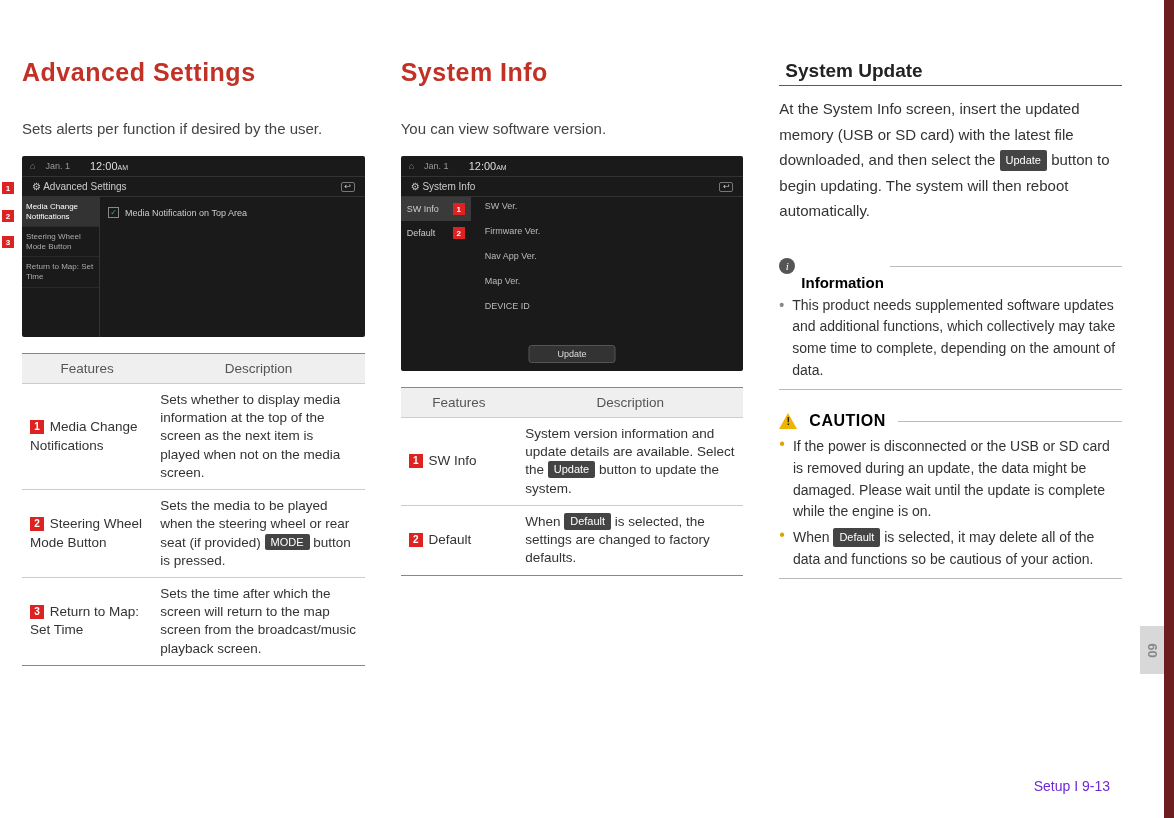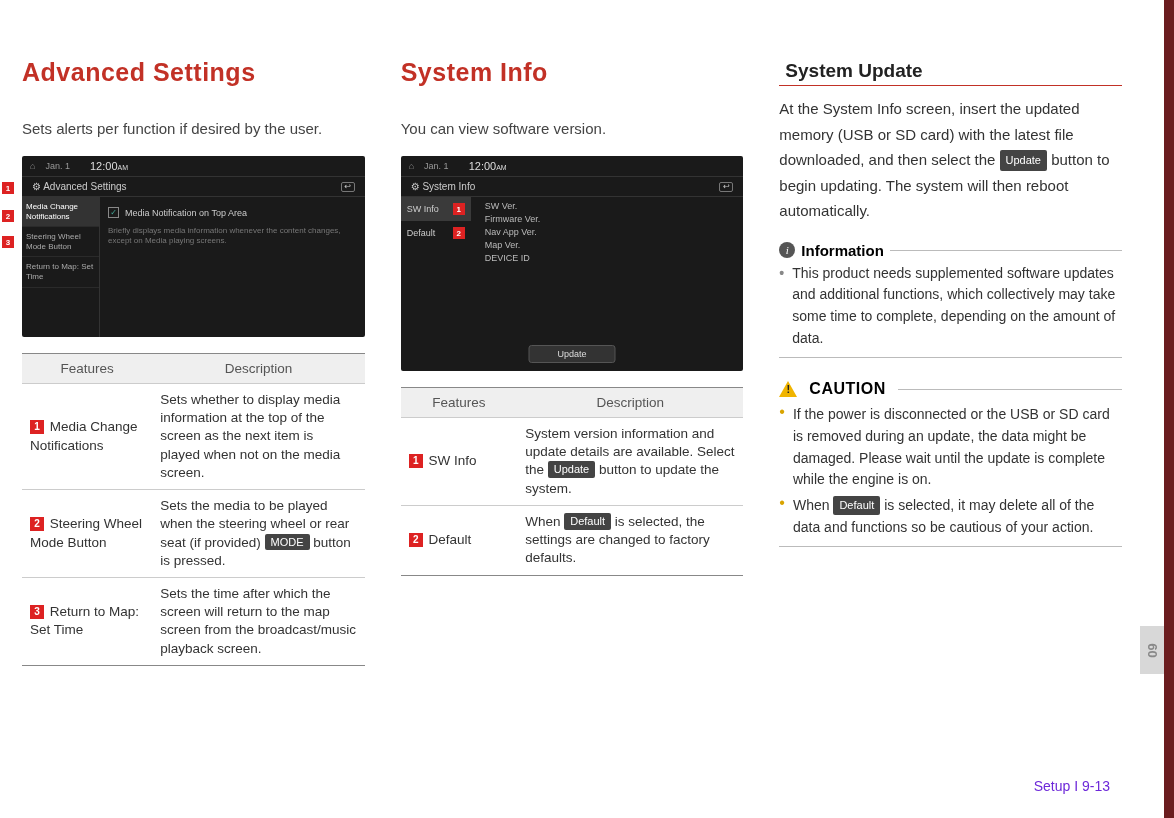--- a/index.html
+++ b/index.html
@@ -181,21 +181,21 @@
     justify-content: center;
     margin-left: 4px;
   }
   .shot-main2 {
     flex: 1;
     padding: 4px 10px 4px 14px;
     font-size: 9px;
     color: #bbb;
     display: flex;
     flex-direction: column;
-    gap: 3px;
+    gap: 15px;
   }
   .shot-update {
     position: absolute;
     bottom: 8px;
     left: 50%;
     transform: translateX(-50%);
     background: #333;
     border: 1px solid #555;
     padding: 3px 28px;
     border-radius: 3px;
@@ -279,20 +279,21 @@
     font-size: 11px;
     font-style: italic;
     font-family: Georgia, serif;
     display: inline-flex;
     align-items: center;
     justify-content: center;
   }
   .info-title {
     font-weight: bold;
     font-size: 15px;
+    margin-top: 32px;
   }
   .info-rule {
     flex: 1;
     height: 1px;
     background: #bbb;
   }
   .bullet-list {
     font-size: 14px;
     color: #333;
     line-height: 1.55;
@@ -388,21 +389,20 @@
         <div class="shot-sidebar">
           <div class="shot-side-item active">Media Change Notifications</div>
           <div class="shot-side-item">Steering Wheel Mode Button</div>
           <div class="shot-side-item">Return to Map: Set Time</div>
         </div>
         <div class="shot-main1">
           <div class="shot-check-row">
             <span class="shot-check">✓</span>
             <span>Media Notification on Top Area</span>
           </div>
-          <div class="shot-desc">Briefly displays media information whenever the content changes, except on Media playing screens.</div>
         </div>
       </div>
     </div>
 
     <table class="feat">
       <tbody>
           <tr>
         <th style="width:38%;">Features</th>
         <th>Description</th>
       </tr>

